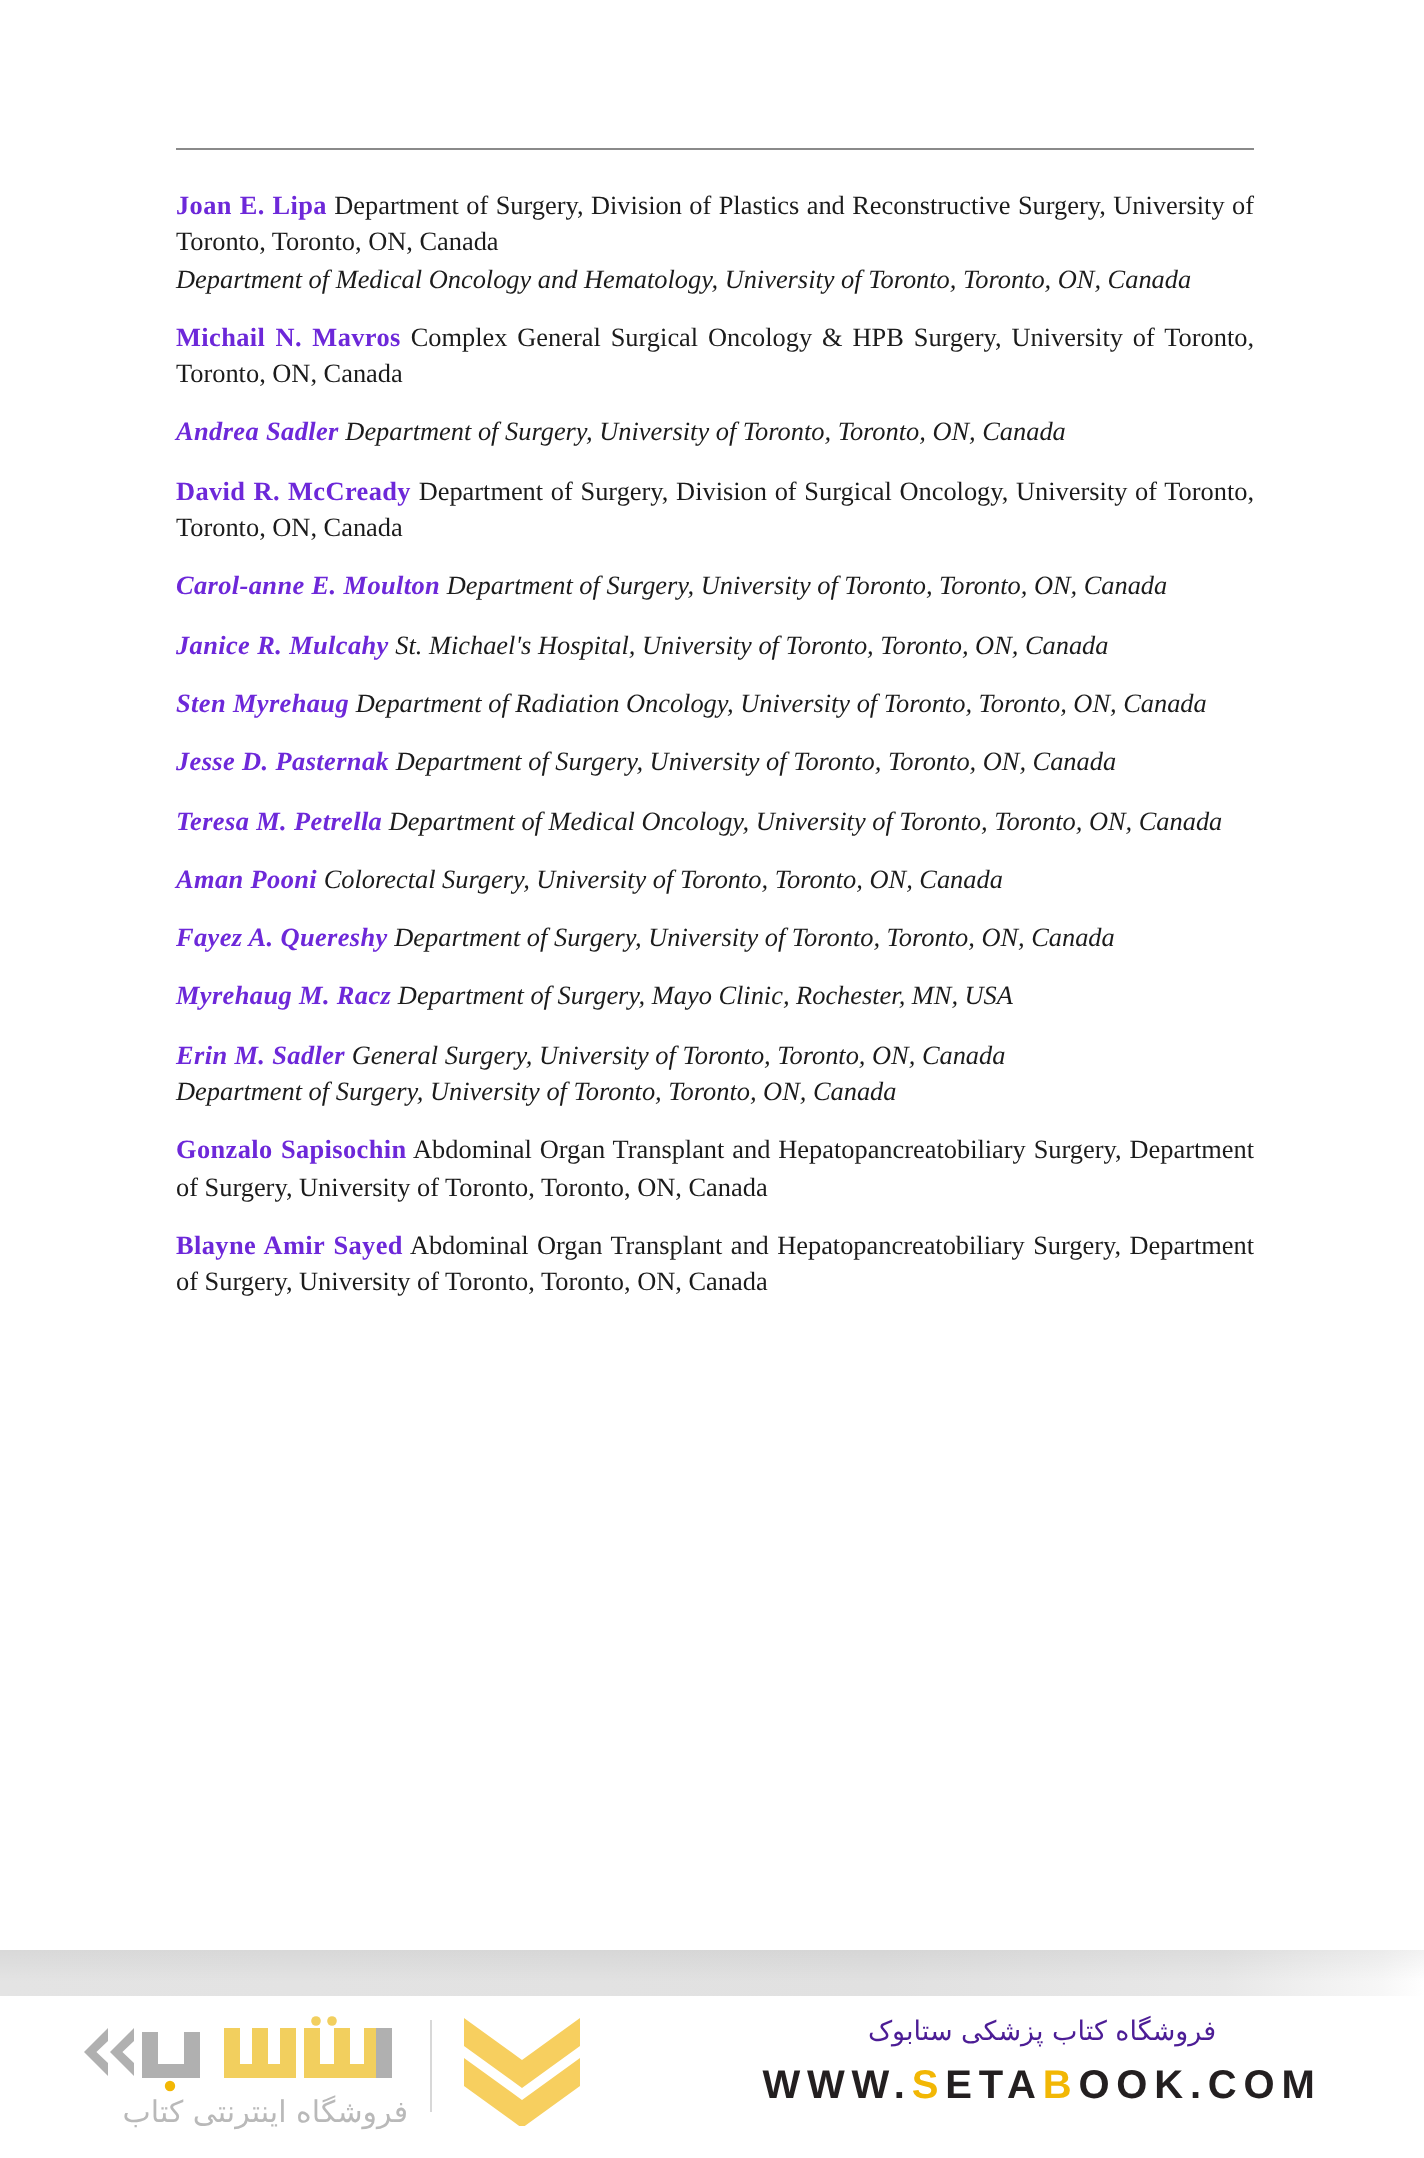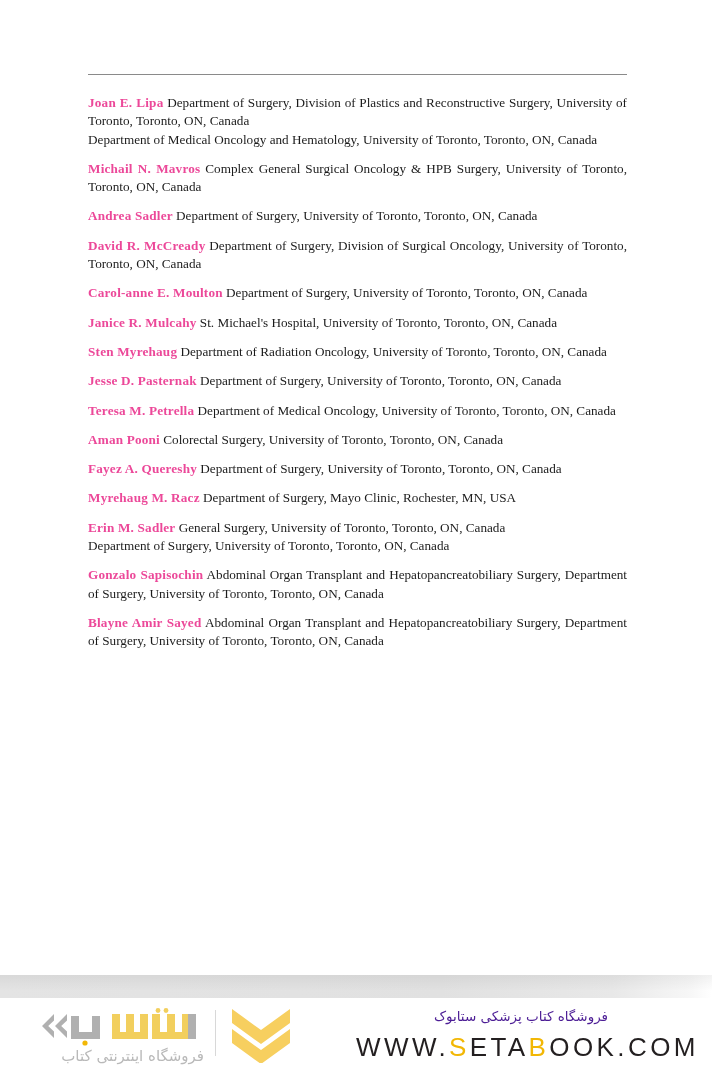--- a/index.html
+++ b/index.html
@@ -69,25 +69,25 @@
 
   .para {
     margin: 0;
     font-size: 13.2px;
     line-height: 18.3px;
     color: #1b1b1b;
     text-align: justify;
     text-justify: inter-word;
     hyphens: none;
   }
-  .para.flush { text-align: left; }
+  .para.flush { text-align: left; font-style: italic; }
 
   .name {
     font-weight: bold;
-    color: #ec4899;
+    color: #6d28d9;
     letter-spacing: 0.2px;
   }
   .affil { font-weight: normal; }
 
   
   .para + .para { margin-top: 0; }
 
   
   .band {
     position: absolute;
@@ -171,22 +171,22 @@
     direction: rtl;
     font-family: "DejaVu Sans", "Liberation Sans", sans-serif;
     font-size: 13.5px;
     color: #4c1d95;
     line-height: 20px;
     white-space: nowrap;
   }
   .site-url {
     margin-top: 6px;
     font-family: "Liberation Sans", "DejaVu Sans", sans-serif;
-    font-size: 26px;
-    font-weight: 400;
+    font-size: 20px;
+    font-weight: 700;
     letter-spacing: 3.4px;
     color: #231f20;
     white-space: nowrap;
   }
   .site-url .hi { color: #f2b705; }
 </style>
 </head>
 <body>
 
 <div class="page">

